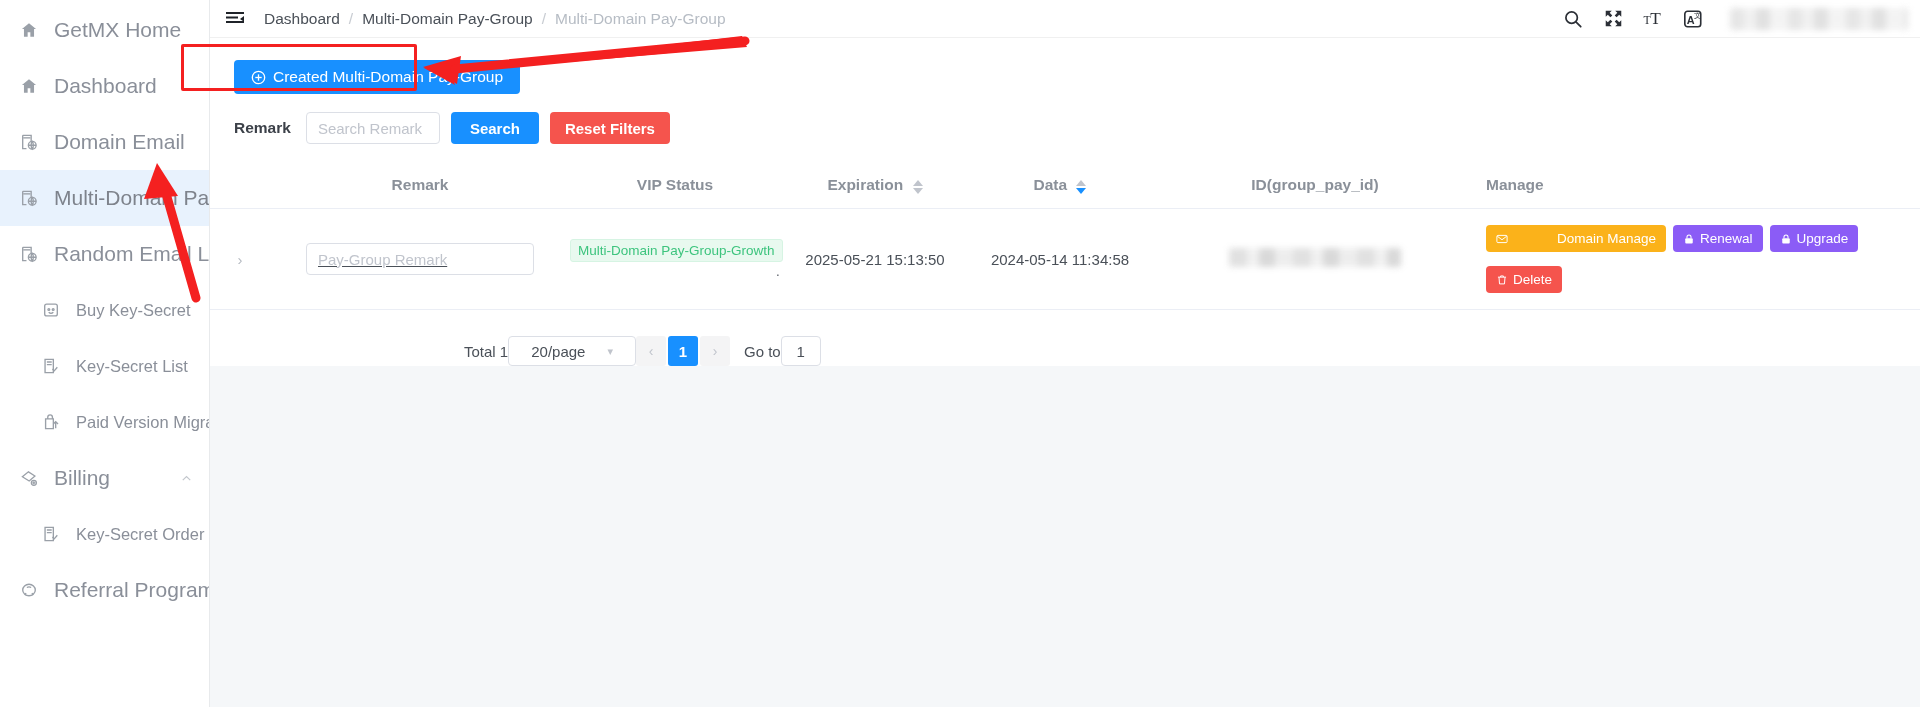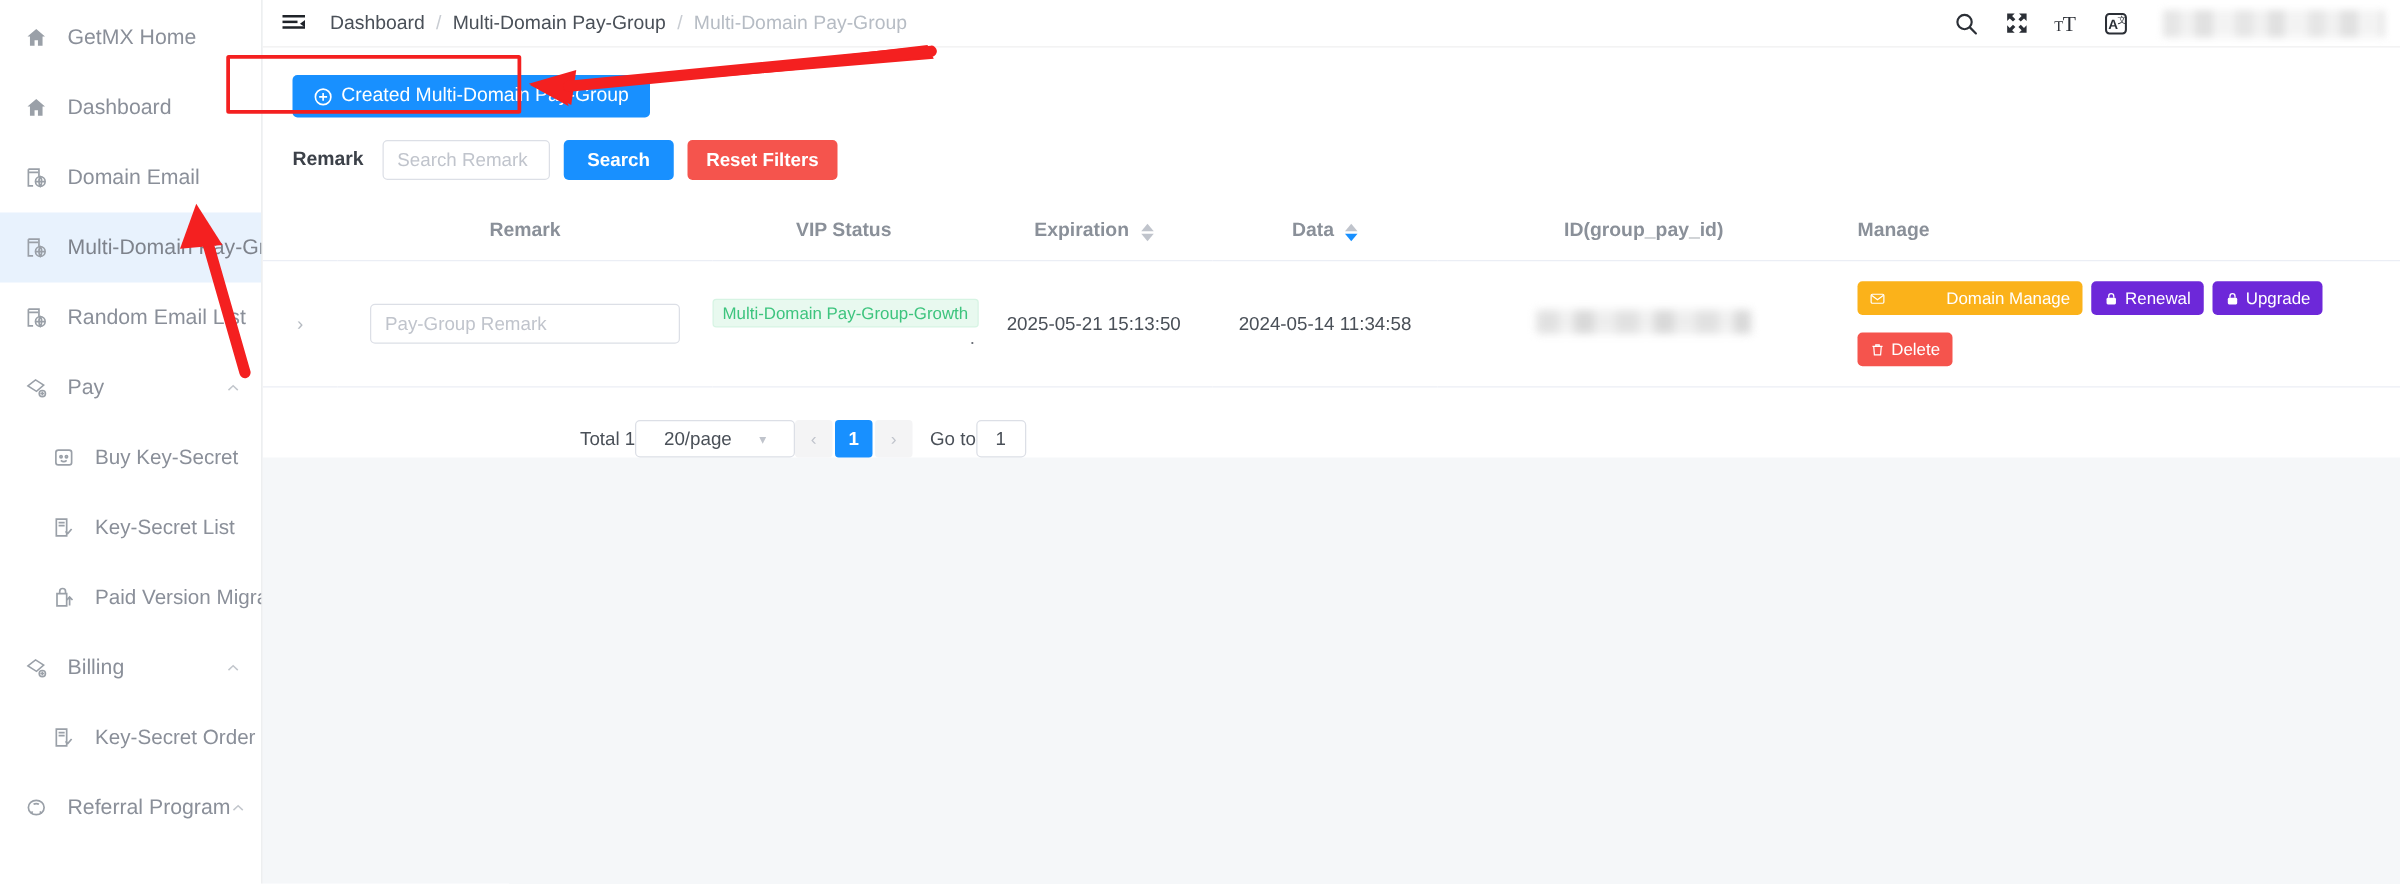--- a/index.html
+++ b/index.html
@@ -22,21 +22,21 @@
     padding-top: 2px;
     position: relative;
     overflow: hidden;
   }
   .nav-item {
     display: flex;
     align-items: center;
     height: 56px;
     padding-left: 18px;
     color: #8a8f99;
-    font-size: 17px;
+    font-size: 21px;
     white-space: nowrap;
     cursor: pointer;
     position: relative;
   }
   .nav-item.sub { padding-left: 40px; font-size: 16.5px; }
   .nav-item.active { background: #e8f2fd; color: #7e838c; }
   .nav-ico {
     width: 22px; height: 22px; min-width: 22px;
     margin-right: 14px;
     display: inline-flex; align-items: center; justify-content: center;
@@ -126,38 +126,38 @@
     padding: 16px 0; border-bottom: 1px solid #ebeef5; text-align: center;
     font-size: 15px; color: #4a5058; vertical-align: middle;
   }
   .sorter { display: inline-flex; flex-direction: column; margin-left: 5px; vertical-align: middle; position: relative; top: 1px; }
   .sorter i { display: block; width: 0; height: 0; border-left: 5px solid transparent; border-right: 5px solid transparent; }
   .sorter i.up { border-bottom: 6px solid #c0c4cc; margin-bottom: 2px; }
   .sorter i.down { border-top: 6px solid #c0c4cc; }
   .sorter.desc i.down { border-top-color: #1890ff; }
 
   .expander { color: #b5bac1; font-size: 15px; cursor: pointer; user-select: none; }
-  .remark-inp { width: 248px; height: 32px; }
+  .remark-inp { width: 228px; height: 32px; text-decoration: underline; }
   .tag-vip {
     display: inline-block; background: #e8f9ef; color: #3dc47e;
     border: 1px solid #d6f4e3; border-radius: 3px;
     padding: 3px 7px; font-size: 13.5px; white-space: nowrap;
   }
   .id-blur {
     display: inline-block; width: 172px; height: 19px; border-radius: 2px;
     background: repeating-linear-gradient(90deg,
       #dedede 0 18px, #f0f0f0 18px 30px, #d5d5d5 30px 46px, #ececec 46px 64px);
     filter: blur(3.2px);
     opacity: .9;
   }
 
   .mng-wrap { display: flex; flex-wrap: wrap; gap: 7px; justify-content: flex-start; padding-left: 6px; }
   .btn-sm { height: 27px; padding: 0 10px; font-size: 13.5px; border-radius: 4px; font-weight: 500; }
   .btn-orange { background: #fbb21a; gap: 44px; }
-  .btn-green { background: #6d28d9; }
+  .btn-green { background: #8b5cf6; }
   .btn-red { background: #f5544d; }
   .btn-sm .bi { margin-right: 5px; display: inline-flex; align-items: center; }
 
   
   .pager { display: flex; align-items: center; padding: 26px 0 0 254px; }
   .pg-total { font-size: 15px; color: #4a5058; }
   .pg-select {
     height: 30px; border: 1px solid #dcdfe6; border-radius: 4px; background: #fff;
     display: flex; align-items: center; padding: 0 22px; gap: 22px;
     font-size: 15px; color: #4a5058; cursor: pointer; min-width: 88px;
@@ -233,35 +233,20 @@
           <span class="nav-ico">
             <svg viewBox="0 0 20 20" width="18" height="18" fill="none" stroke="currentColor" stroke-width="1.5">
               <path d="M3 2.6h9.4v6.8"></path>
               <path d="M3 2.6v14.8h4.2"></path>
               <path d="M3.6 5.4h8"></path>
               <circle cx="13.6" cy="13.6" r="4.3"></circle>
               <path d="M9.3 13.6h8.6M13.6 9.3c1.6 1.9 1.6 6.7 0 8.6-1.6-1.9-1.6-6.7 0-8.6z"></path>
             </svg>
           </span>
           <span class="nav-label">Random Email List</span>
-        </div>
-        <div class="nav-item">
-          <span class="nav-ico">
-            <svg viewBox="0 0 20 20" width="18" height="18" fill="none" stroke="currentColor" stroke-width="1.4">
-              <path d="M2.6 8.6 9.4 3.2l7.2 4.6-6.4 5.6z"></path>
-              <circle cx="15.4" cy="15.4" r="2.8"></circle>
-              <path d="M15.4 13.6v3.6M13.6 15.4h3.6"></path>
-            </svg>
-          </span>
-          <span class="nav-label">Pay</span>
-          <span class="nav-caret">
-            <svg viewBox="0 0 16 16" width="13" height="13" fill="none" stroke="currentColor" stroke-width="1.5">
-              <path d="M3.4 10 8 5.6 12.6 10"></path>
-            </svg>
-          </span>
         </div>
         <div class="nav-item sub">
           <span class="nav-ico">
             <svg viewBox="0 0 20 20" width="18" height="18" fill="none" stroke="currentColor" stroke-width="1.5">
               <rect x="3" y="3.4" width="14" height="13.2" rx="2.2"></rect>
               <circle cx="7.6" cy="9.4" r="1"></circle>
               <circle cx="12.4" cy="9.4" r="1"></circle>
               <path d="M7.4 12.6c1.6 1.4 3.6 1.4 5.2 0"></path>
             </svg>
           </span>

